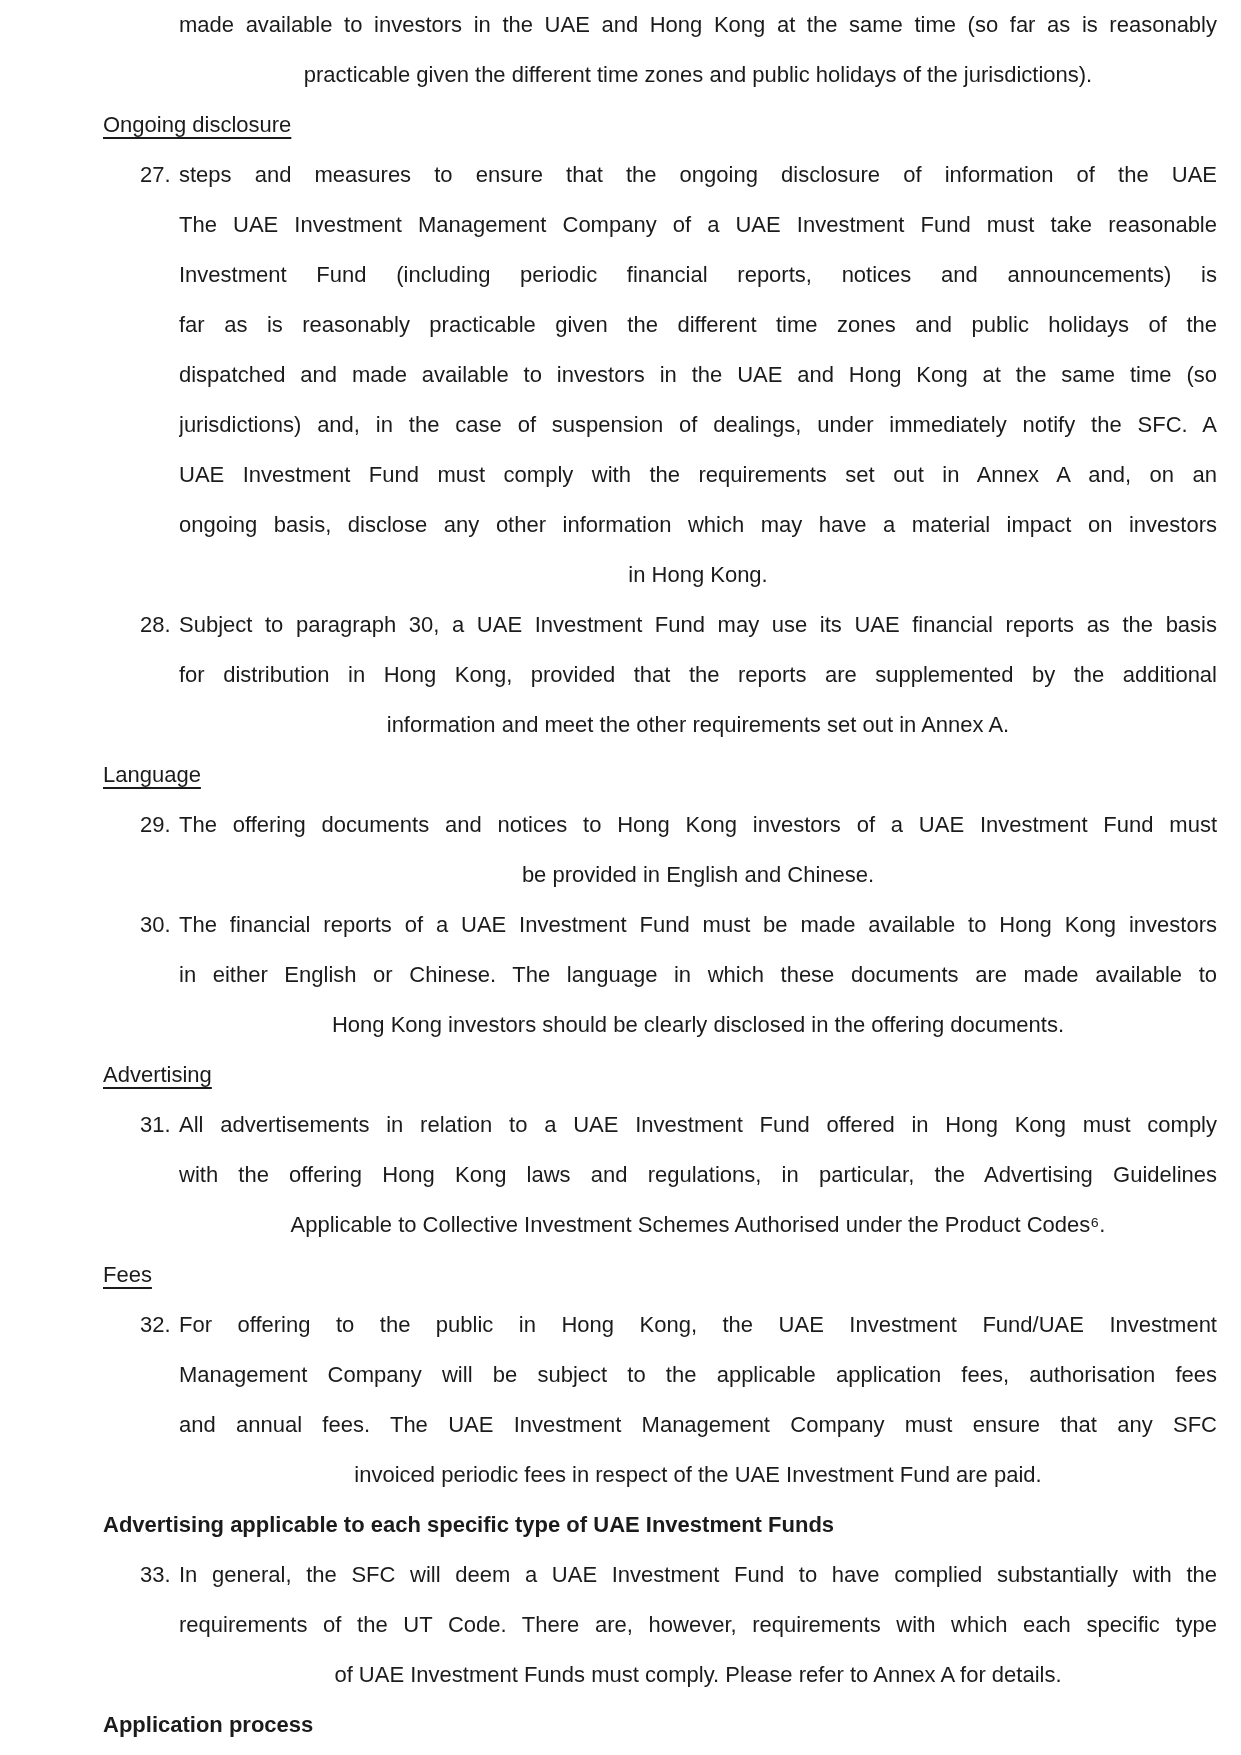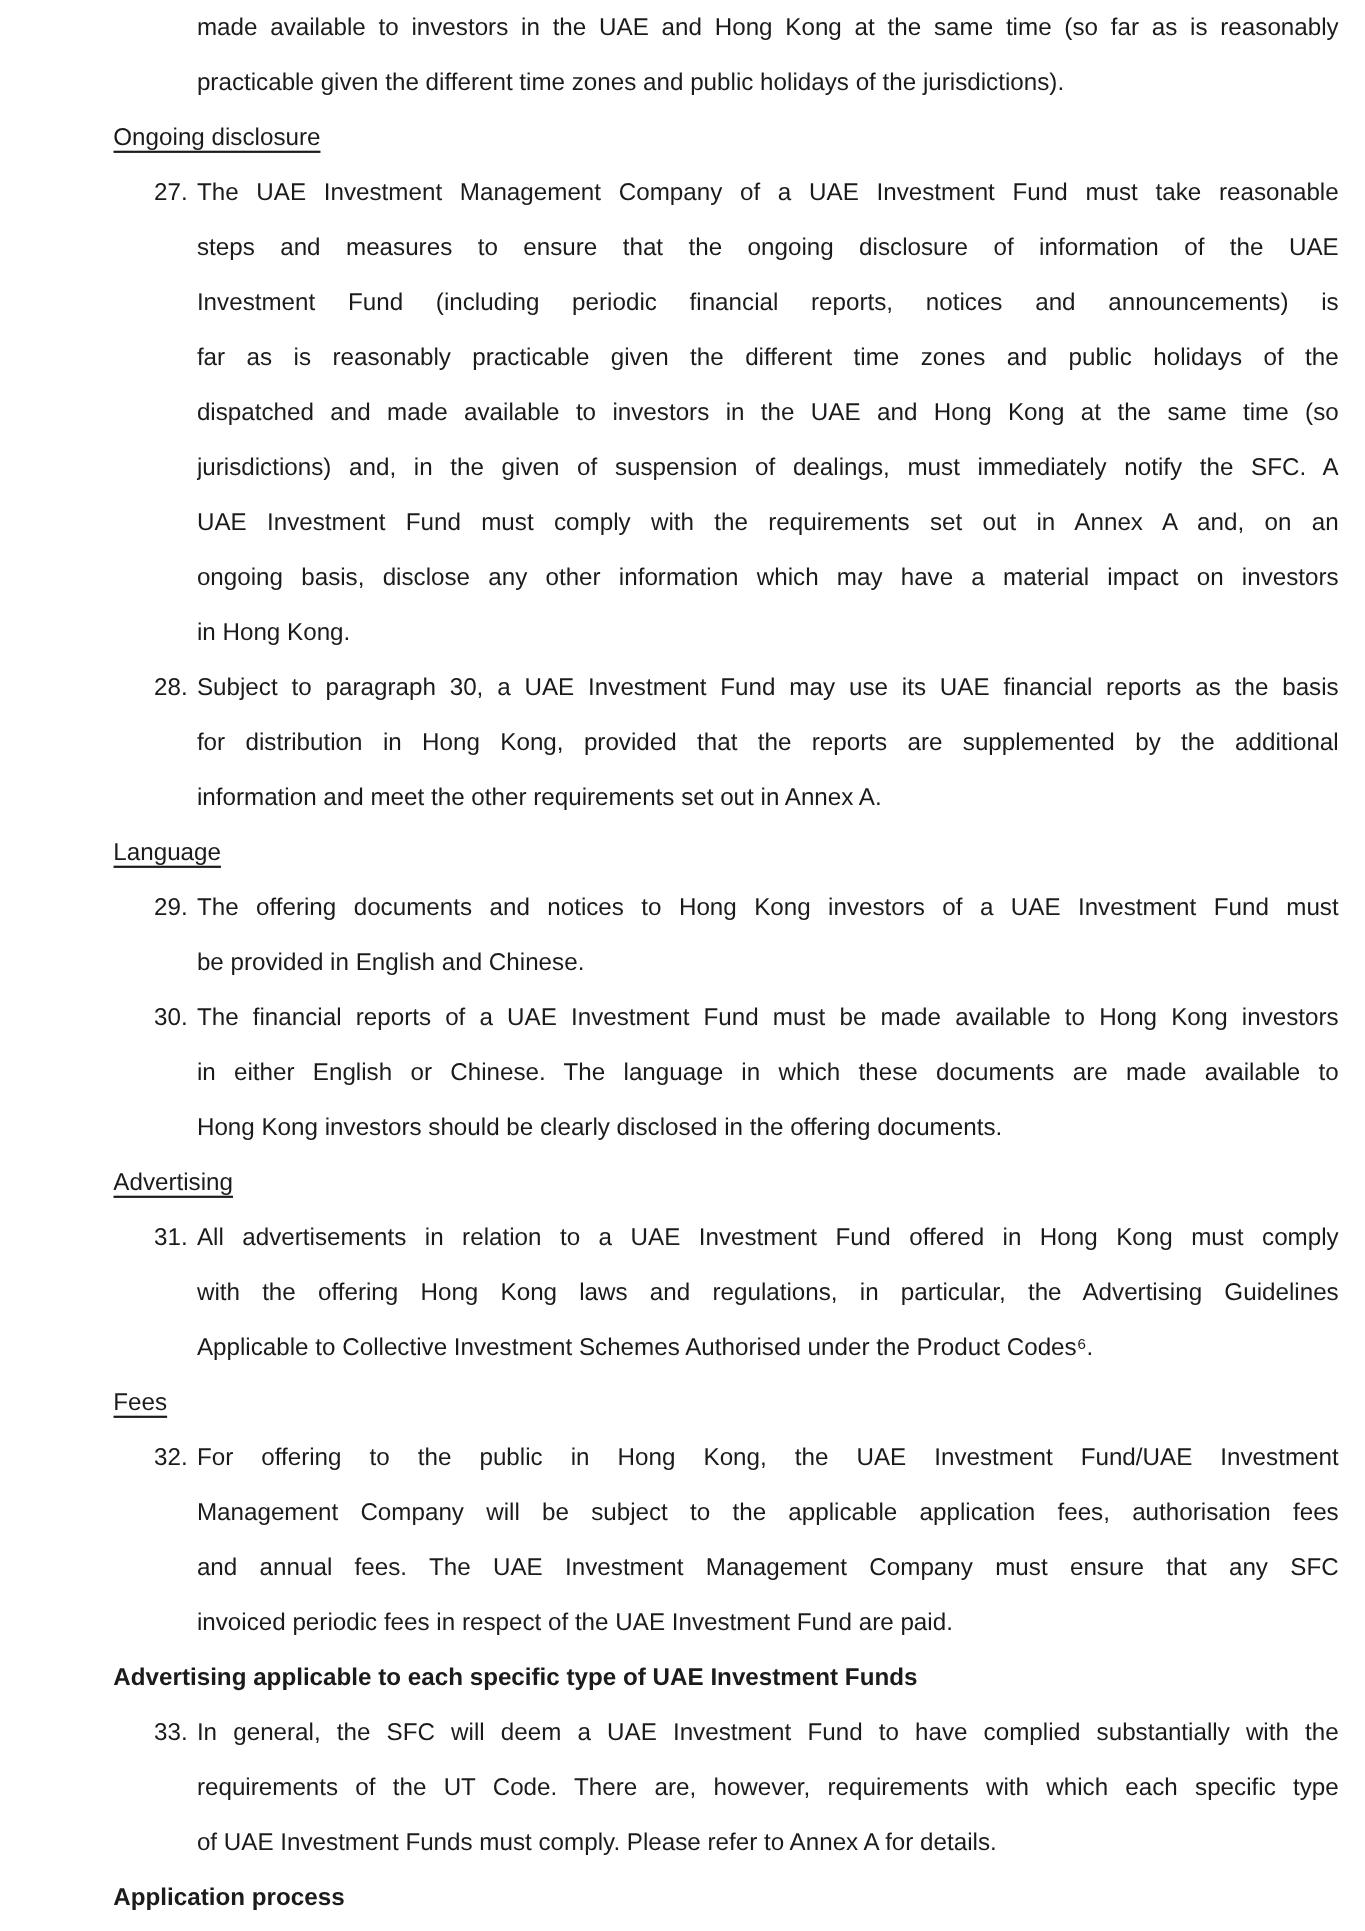--- a/index.html
+++ b/index.html
@@ -33,21 +33,21 @@
     top: 0;
     white-space: nowrap;
   }
   .para .jl {            
     text-align: justify;
     text-align-last: justify;
     height: 50px;
     overflow: hidden;
   }
   .para .ll {            
-    text-align: left;
+    text-align: center;
     height: 50px;
     overflow: hidden;
   }
   
   .h-under { height: 50px; overflow: hidden; font-weight: normal; }
   .h-under .h-txt {
     text-decoration: underline;
     text-decoration-thickness: 2px;
     text-underline-offset: 5px;
   }
@@ -58,26 +58,26 @@
 
 <div class="page">
   <div id="blocks">
       <div class="para">
         <div class="jl">made available to investors in the UAE and Hong Kong at the same time (so far as is reasonably</div>
         <div class="ll">practicable given the different time zones and public holidays of the jurisdictions).</div>
       </div>
       <div class="h-under"><span class="h-txt">Ongoing disclosure</span></div>
       <div class="para">
         <span class="num">27.</span>
+        <div class="jl">steps and measures to ensure that the ongoing disclosure of information of the UAE</div>
         <div class="jl">The UAE Investment Management Company of a UAE Investment Fund must take reasonable</div>
-        <div class="jl">steps and measures to ensure that the ongoing disclosure of information of the UAE</div>
         <div class="jl">Investment Fund (including periodic financial reports, notices and announcements) is</div>
         <div class="jl">far as is reasonably practicable given the different time zones and public holidays of the</div>
         <div class="jl">dispatched and made available to investors in the UAE and Hong Kong at the same time (so</div>
-        <div class="jl">jurisdictions) and, in the given of suspension of dealings, must immediately notify the SFC. A</div>
+        <div class="jl">jurisdictions) and, in the case of suspension of dealings, under immediately notify the SFC. A</div>
         <div class="jl">UAE Investment Fund must comply with the requirements set out in Annex A and, on an</div>
         <div class="jl">ongoing basis, disclose any other information which may have a material impact on investors</div>
         <div class="ll">in Hong Kong.</div>
       </div>
       <div class="para">
         <span class="num">28.</span>
         <div class="jl">Subject to paragraph 30, a UAE Investment Fund may use its UAE financial reports as the basis</div>
         <div class="jl">for distribution in Hong Kong, provided that the reports are supplemented by the additional</div>
         <div class="ll">information and meet the other requirements set out in Annex A.</div>
       </div>

